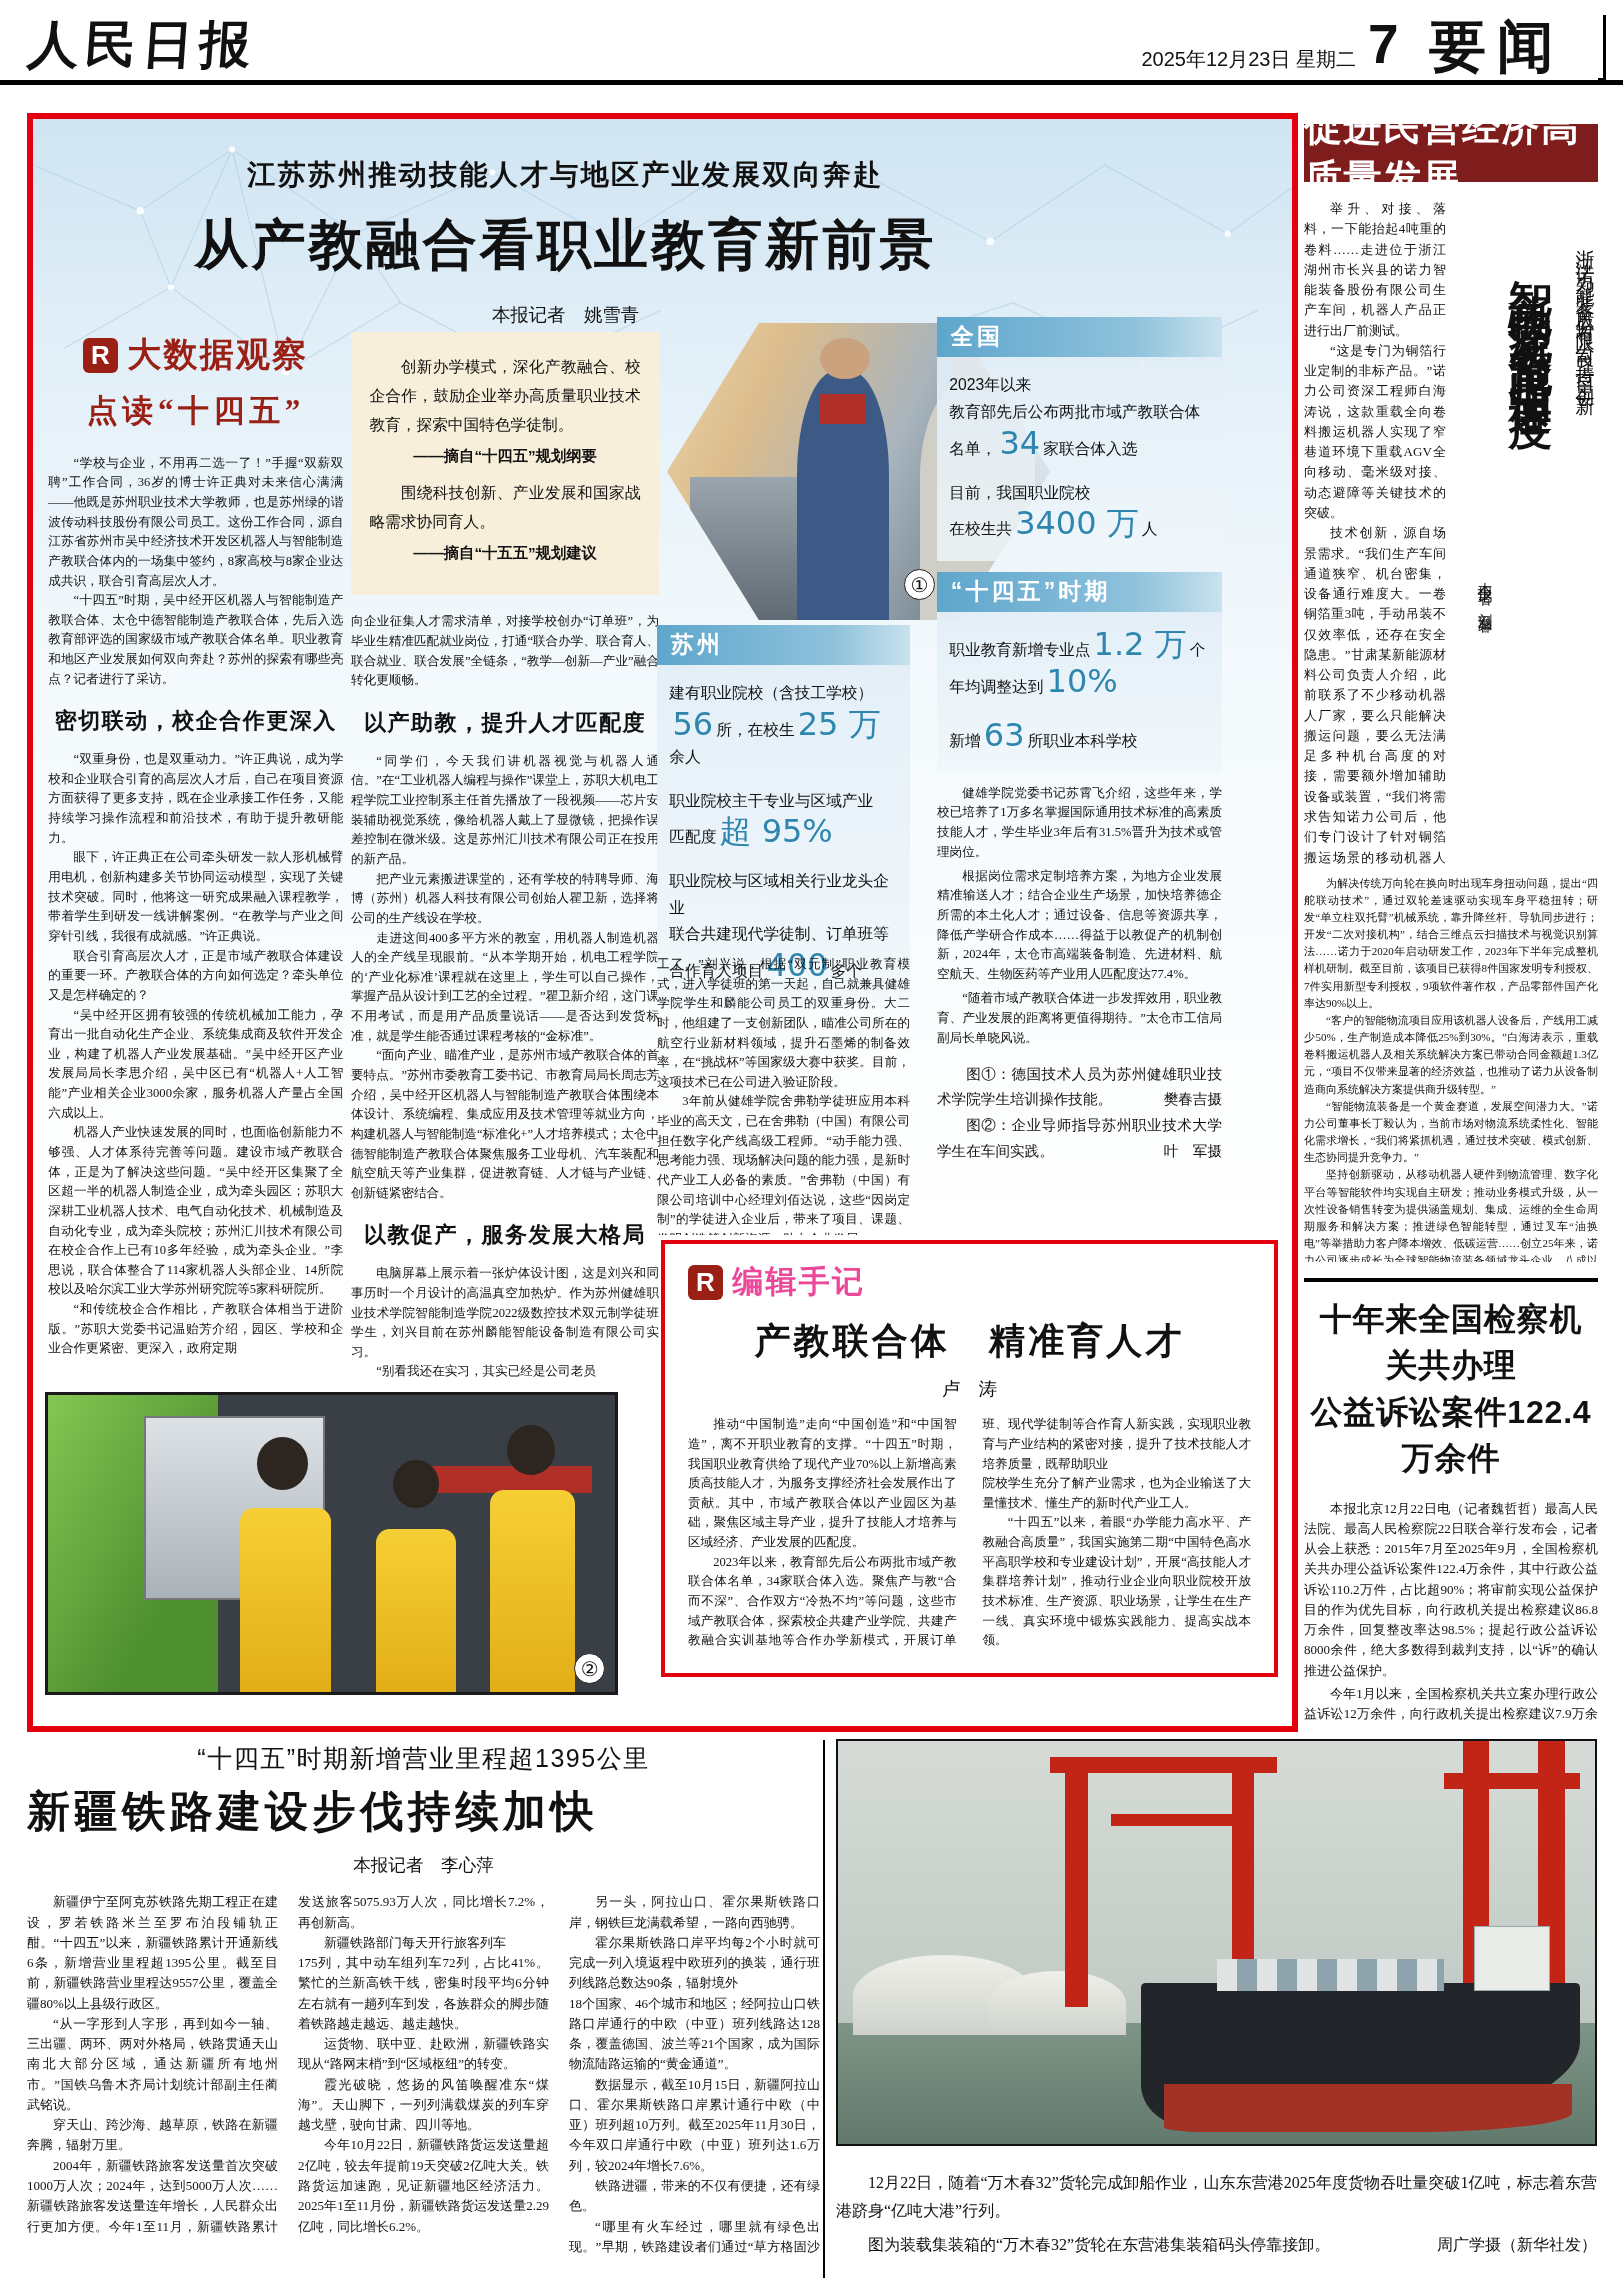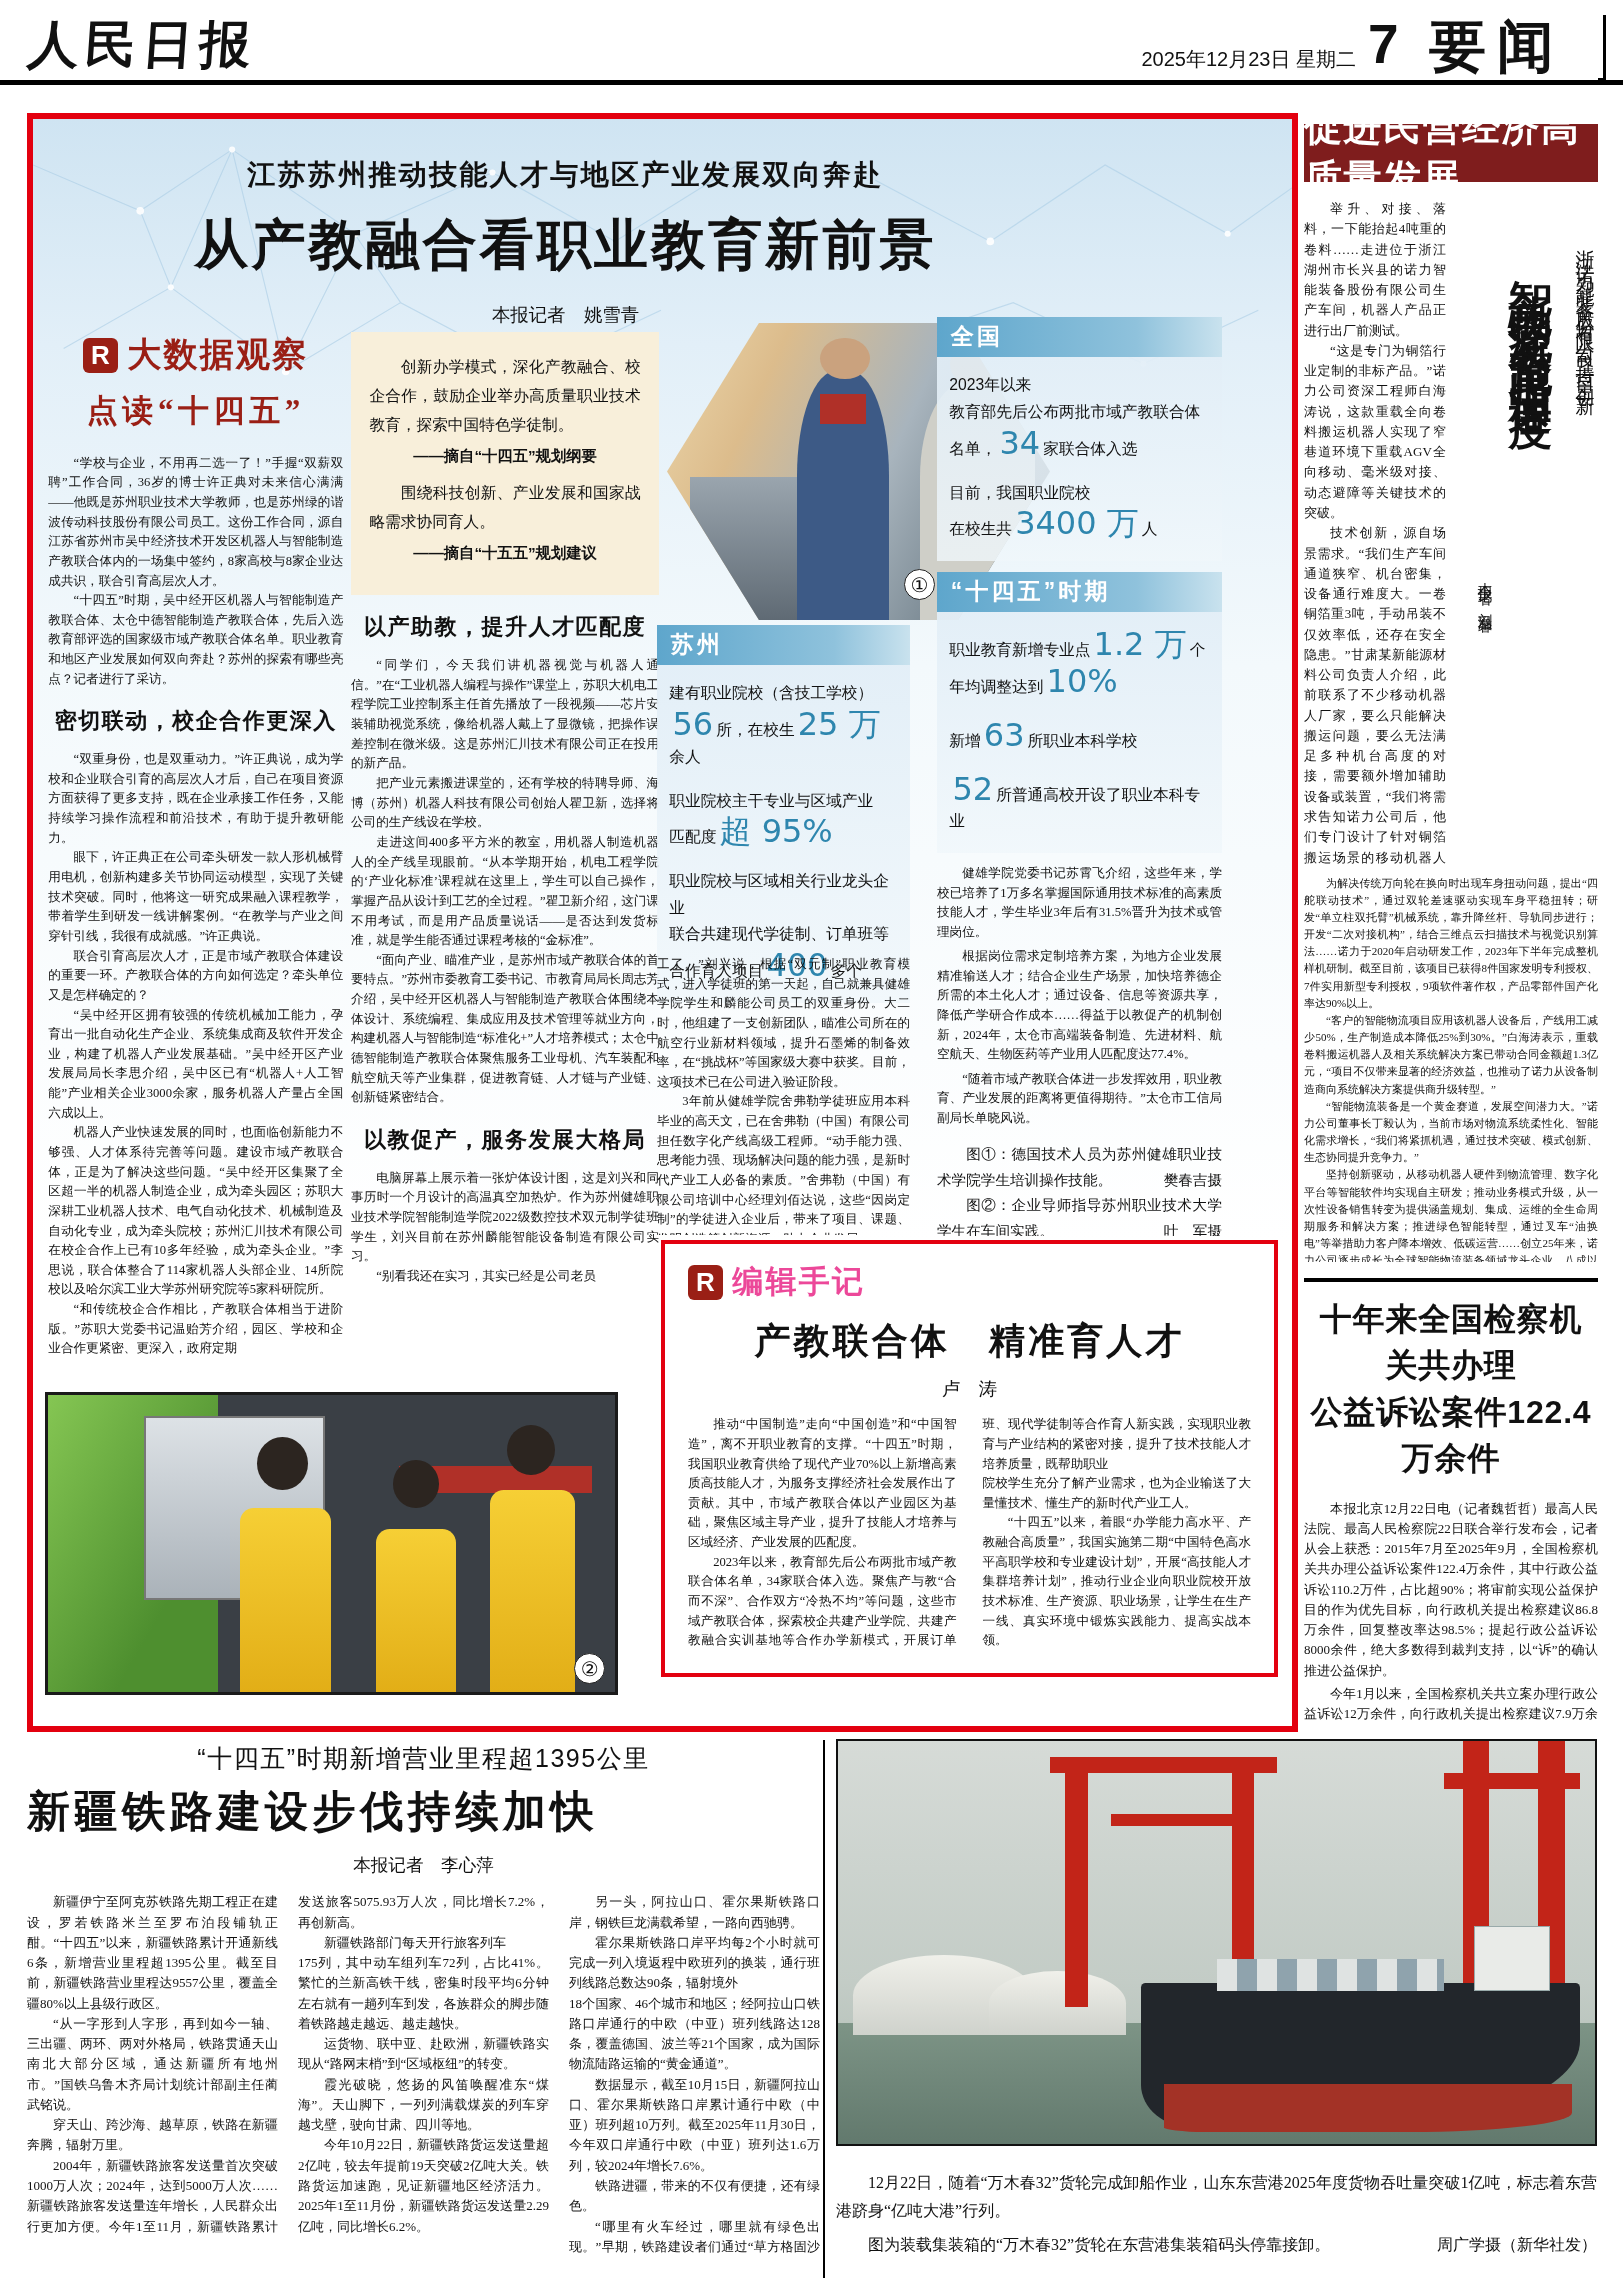--- a/index.html
+++ b/index.html
@@ -182,20 +182,21 @@
       <p class="bp">“和传统校企合作相比，产教联合体相当于进阶版。”苏职大党委书记温贻芳介绍，园区、学校和企业合作更紧密、更深入，政府定期</p>
     </div>
 
     <div class="col2">
       <div class="quotebox">
         <p class="qline">创新办学模式，深化产教融合、校企合作，鼓励企业举办高质量职业技术教育，探索中国特色学徒制。</p>
         <p class="qsrc">——摘自“十四五”规划纲要</p>
         <p class="qline">围绕科技创新、产业发展和国家战略需求协同育人。</p>
         <p class="qsrc">——摘自“十五五”规划建议</p>
       </div>
+      <p class="bp cont after-quote">向企业征集人才需求清单，对接学校创办“订单班”，为毕业生精准匹配就业岗位，打通“联合办学、联合育人、联合就业、联合发展”全链条，“教学—创新—产业”融合转化更顺畅。</p>
       <h3 class="subhead">以产助教，提升人才匹配度</h3>
       <p class="bp">“同学们，今天我们讲机器视觉与机器人通信。”在“工业机器人编程与操作”课堂上，苏职大机电工程学院工业控制系主任首先播放了一段视频——芯片安装辅助视觉系统，像给机器人戴上了显微镜，把操作误差控制在微米级。这是苏州汇川技术有限公司正在投用的新产品。</p>
       <p class="bp">把产业元素搬进课堂的，还有学校的特聘导师、海博（苏州）机器人科技有限公司创始人瞿卫新，选择将公司的生产线设在学校。</p>
       <p class="bp">走进这间400多平方米的教室，用机器人制造机器人的全产线呈现眼前。“从本学期开始，机电工程学院的‘产业化标准’课程就在这里上，学生可以自己操作，掌握产品从设计到工艺的全过程。”瞿卫新介绍，这门课不用考试，而是用产品质量说话——是否达到发货标准，就是学生能否通过课程考核的“金标准”。</p>
       <p class="bp">“面向产业、瞄准产业，是苏州市域产教联合体的首要特点。”苏州市委教育工委书记、市教育局局长周志芳介绍，吴中经开区机器人与智能制造产教联合体围绕本体设计、系统编程、集成应用及技术管理等就业方向，构建机器人与智能制造“标准化+”人才培养模式；太仓中德智能制造产教联合体聚焦服务工业母机、汽车装配和航空航天等产业集群，促进教育链、人才链与产业链、创新链紧密结合。</p>
       <h3 class="subhead">以教促产，服务发展大格局</h3>
       <p class="bp">电脑屏幕上展示着一张炉体设计图，这是刘兴和同事历时一个月设计的高温真空加热炉。作为苏州健雄职业技术学院智能制造学院2022级数控技术双元制学徒班学生，刘兴目前在苏州麟能智能设备制造有限公司实习。</p>
       <p class="bp">“别看我还在实习，其实已经是公司老员</p>
     </div>
 
@@ -236,21 +237,20 @@
           <p class="srow gap"><span>目前，我国职业院校</span></p>
           <p class="srow"><span>在校生共</span><span class="num">3400 万</span><span>人</span></p>
         </div>
       </div>
       <div class="statbox">
         <div class="stat-title">“十四五”时期</div>
         <div class="stat-body">
           <p class="srow"><span>职业教育新增专业点</span><span class="num">1.2 万</span><span>个</span></p>
           <p class="srow"><span>年均调整达到</span><span class="num">10%</span></p>
           <p class="srow gap"><span>新增</span><span class="num">63</span><span>所职业本科学校</span></p>
-          <p class="srow gap"><span class="num">52</span><span>所普通高校开设了职业本科专业</span></p>
         </div>
       </div>
       <p class="bp">健雄学院党委书记苏霄飞介绍，这些年来，学校已培养了1万多名掌握国际通用技术标准的高素质技能人才，学生毕业3年后有31.5%晋升为技术或管理岗位。</p>
       <p class="bp">根据岗位需求定制培养方案，为地方企业发展精准输送人才；结合企业生产场景，加快培养德企所需的本土化人才；通过设备、信息等资源共享，降低产学研合作成本……得益于以教促产的机制创新，2024年，太仓市高端装备制造、先进材料、航空航天、生物医药等产业用人匹配度达77.4%。</p>
       <p class="bp">“随着市域产教联合体进一步发挥效用，职业教育、产业发展的距离将更值得期待。”太仓市工信局副局长单晓风说。</p>
       <div class="capblock">
         <p class="cap"><span>图①：德国技术人员为苏州健雄职业技术学院学生培训操作技能。</span><span class="credit">樊春吉摄</span></p>
         <p class="cap"><span>图②：企业导师指导苏州职业技术大学学生在车间实践。</span><span class="credit">叶　军摄</span></p>
 
       </div>

